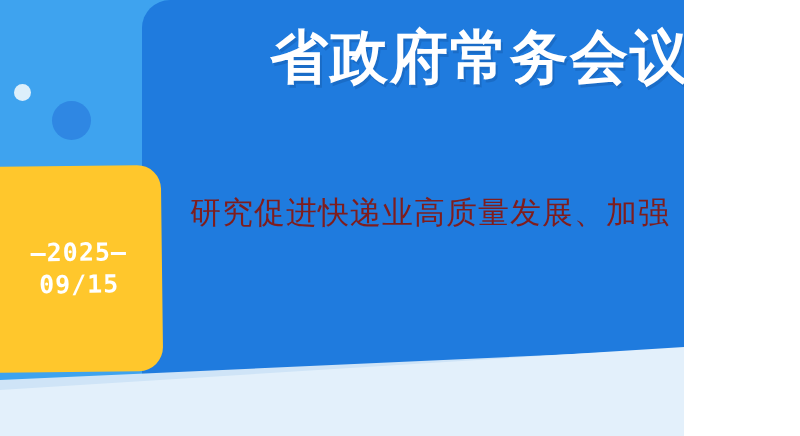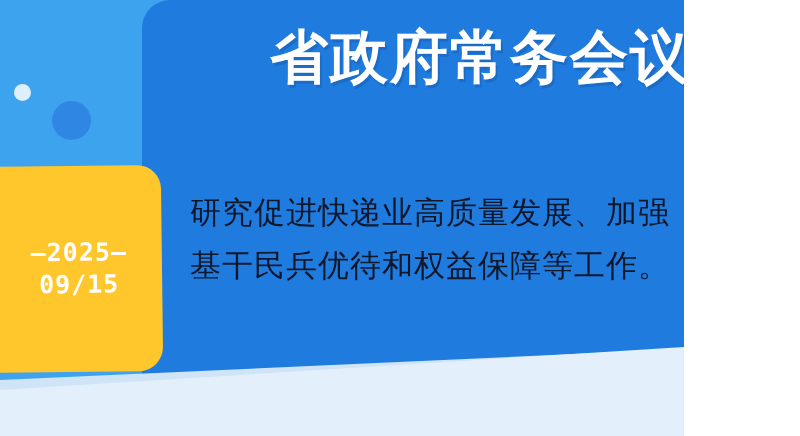--- a/index.html
+++ b/index.html
@@ -88,21 +88,21 @@
     white-space: nowrap;
   }
 
   
   .body-text {
     position: absolute;
     left: 190px;
     top: 186px;
     width: 590px;
     font-size: 31px;
-    color: #0f172a;
+    color: #7f1d1d;
     line-height: 1.72;
     letter-spacing: 1px;
   }
   .body-line {
     display: block;
     white-space: nowrap;
   }
 
   
   .date-card {
@@ -177,21 +177,20 @@
   <div class="bg-dot-large"></div>
 
   <div class="main-card">
     <div class="card-dot"></div>
   </div>
 
   <div class="title">省政府常务会议</div>
 
   <div class="body-text">
     <span class="body-line">研究促进快递业高质量发展、加强</span>
-    <span class="body-line">基干民兵优待和权益保障等工作。</span>
   </div>
 
   <div class="date-card">
     <div class="date-inner">
       <span class="date-year">—2025—</span>
       <span class="date-day">09/15</span>
     </div>
   </div>
 
   <div class="wave-base"></div>

